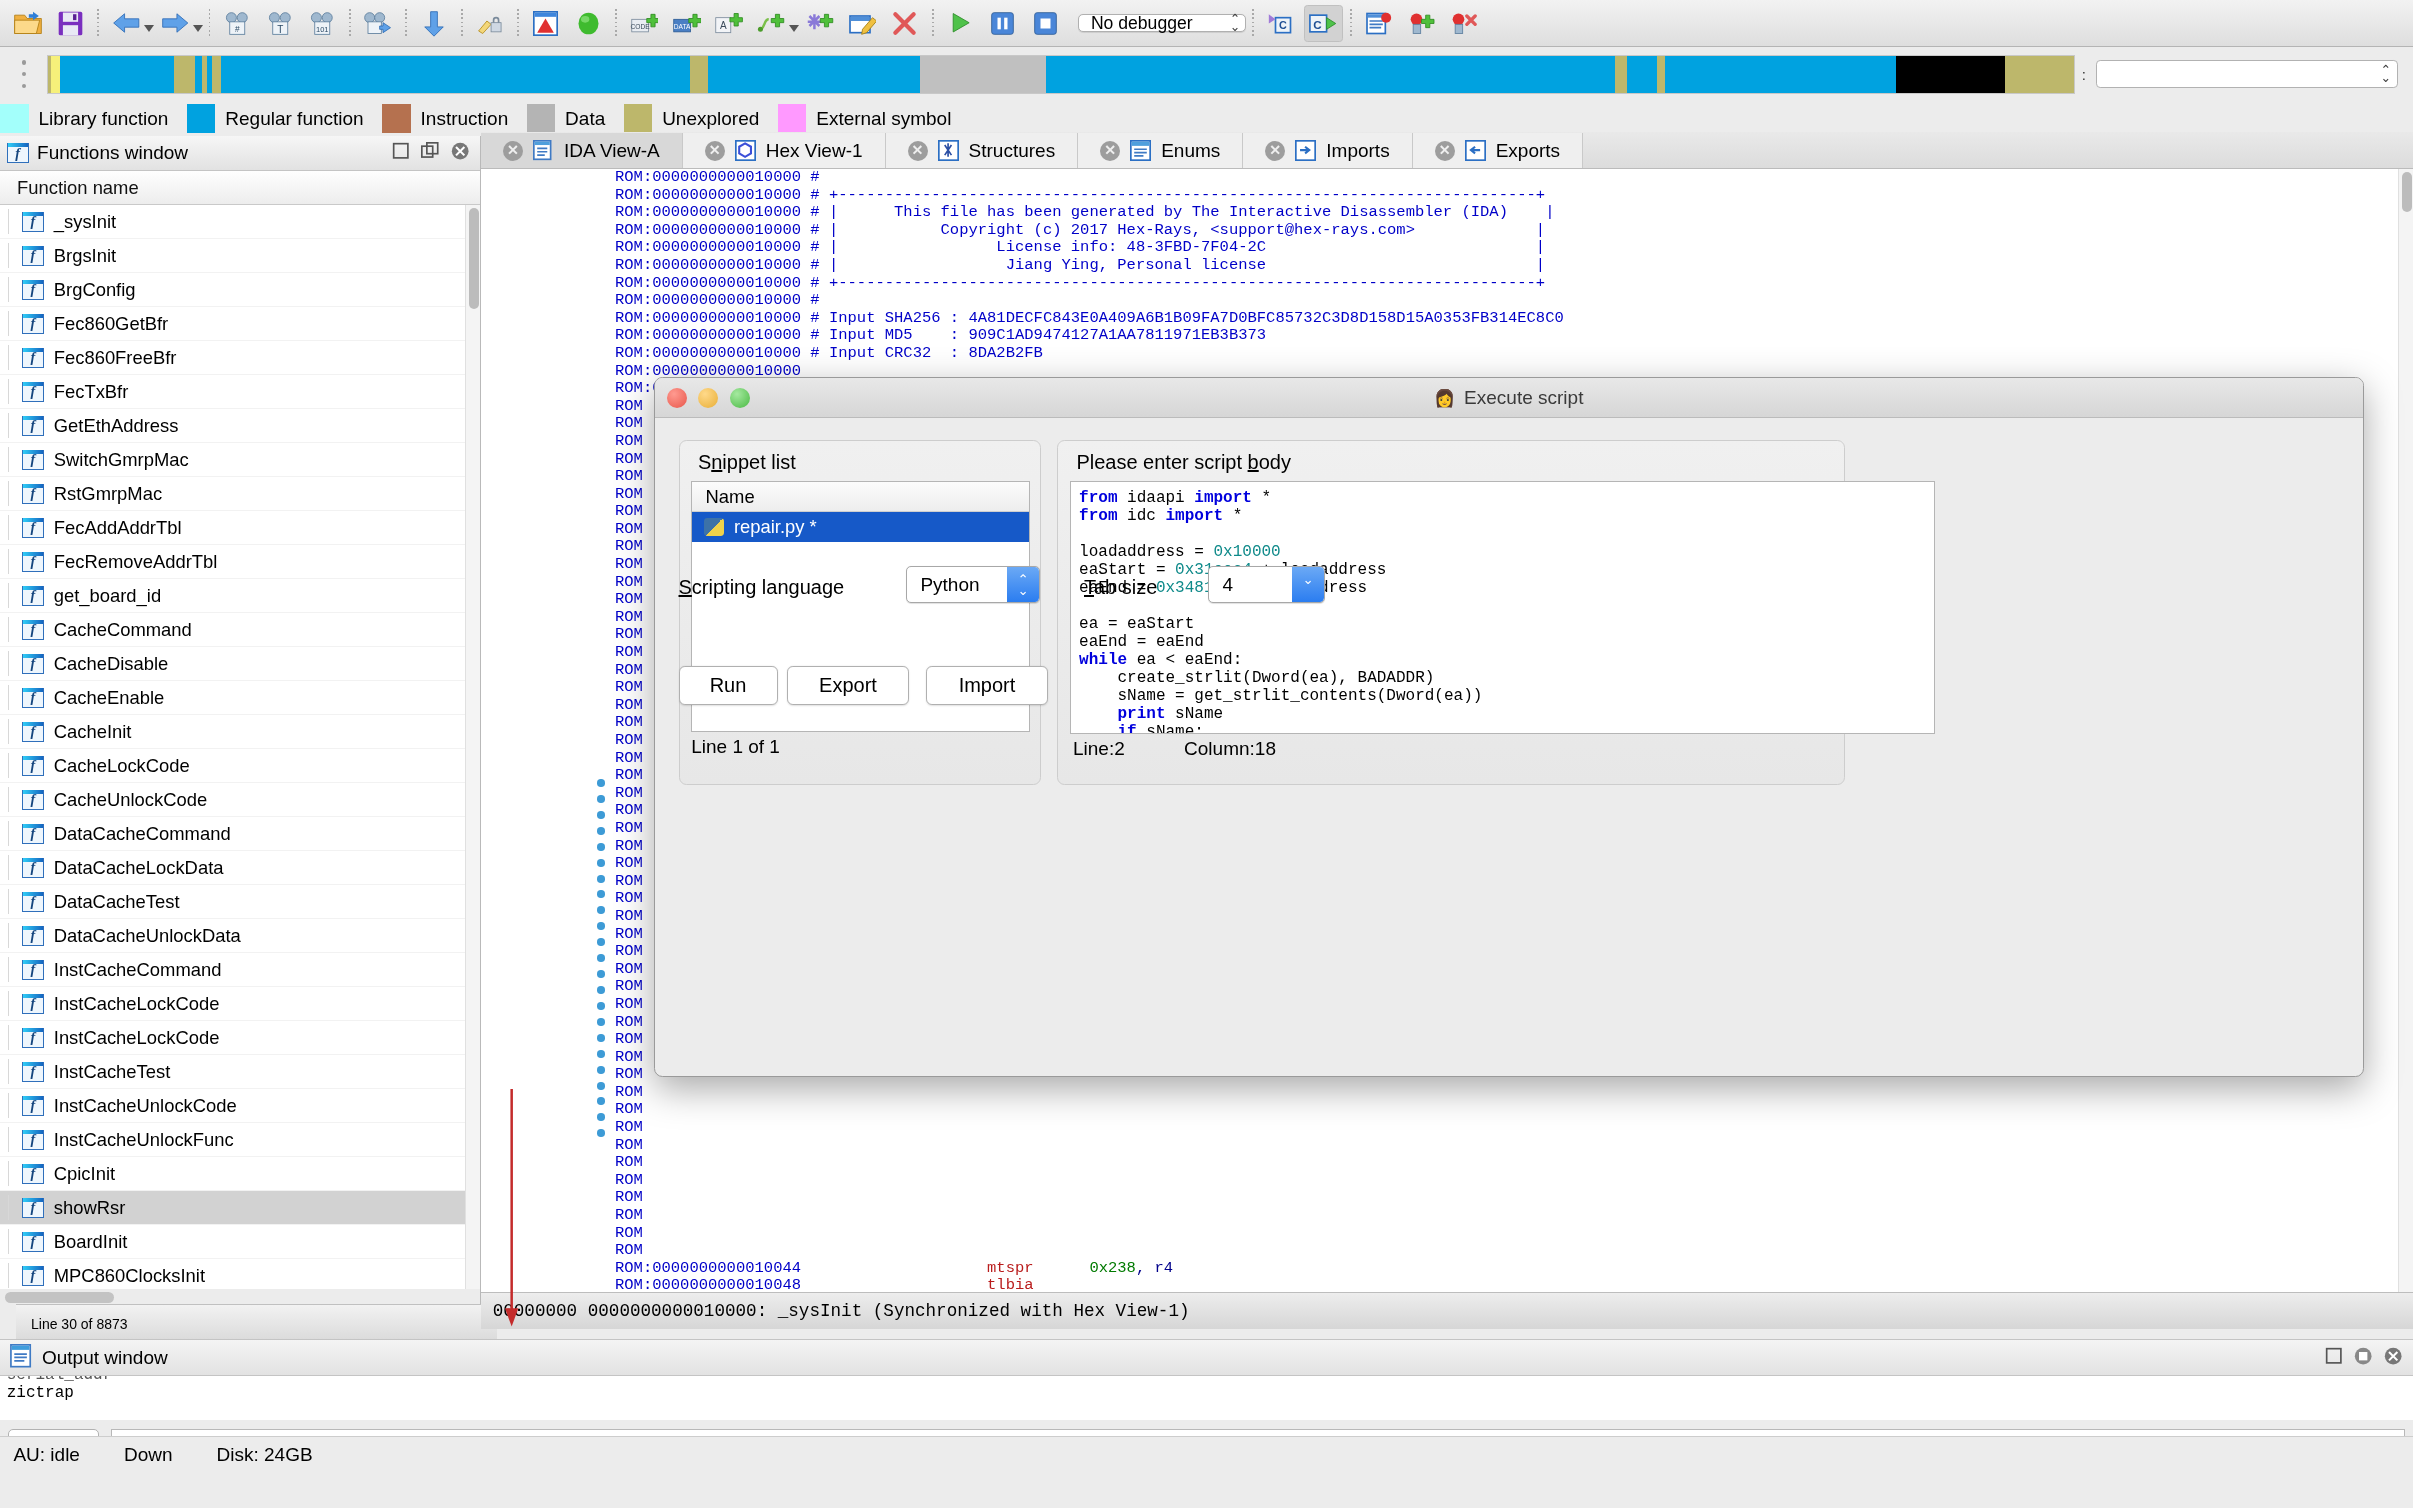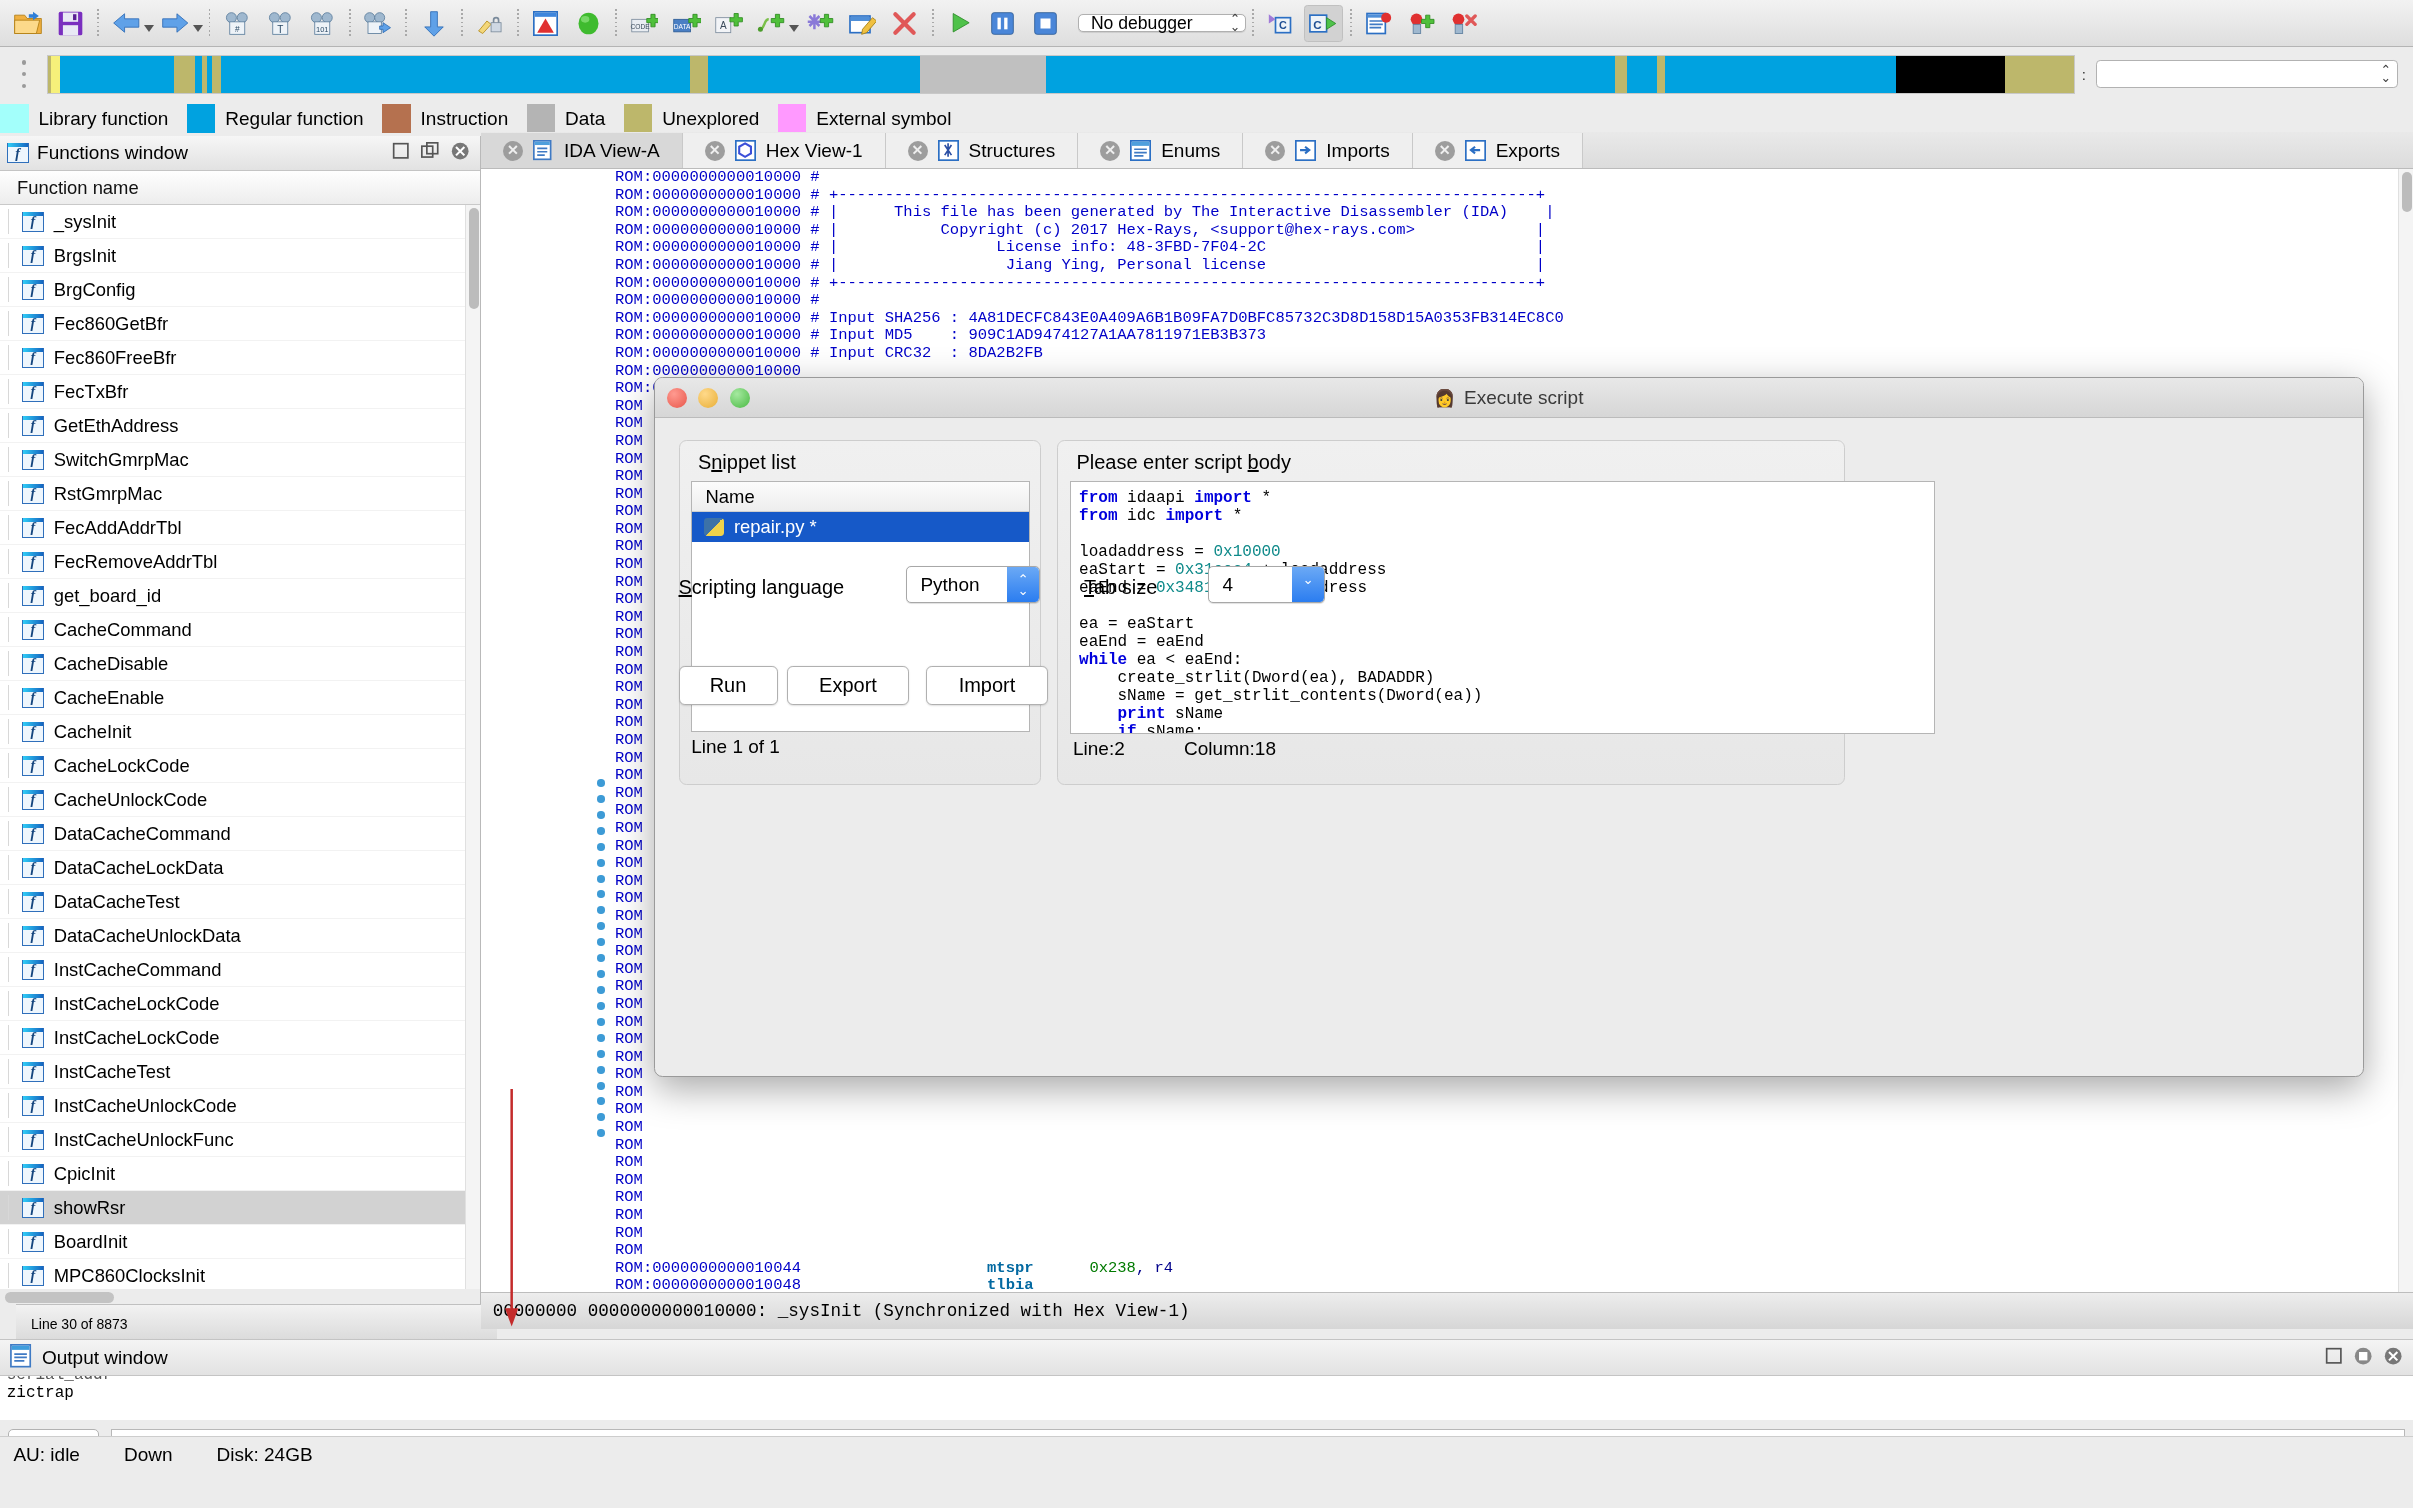--- a/index.html
+++ b/index.html
@@ -171,21 +171,21 @@
     position: absolute; left: 0; top: 0; width: 134px; height: 100%;
     background: #fff;
   }
   #dlines {
     position: absolute; left: 134px; top: 0; right: 0; top: 0;
     white-space: pre; font-size: 15.5px; line-height: 17.6px;
   }
   .dl { height: 17.6px; color: #0000c8; }
   .addr { color: #0000c8; }
   .cmt { color: #0000c8; }
-  .mnem { color: #0369a1; font-weight: bold; }
+  .mnem { color: #b91c1c; font-weight: normal; }
   .reg { color: #00008b; }
   .num { color: #007a00; }
   #dscroll {
     position: absolute; right: 0; top: 0; width: 15px; height: 100%;
     background: #f4f4f4; border-left: 0.8px solid #e0e0e0;
   }
   #dscroll .thumb {
     position: absolute; left: 2.5px; top: 3.4px; width: 10px; height: 40px;
     background: #bcbcbc; border-radius: 5px;
   }

